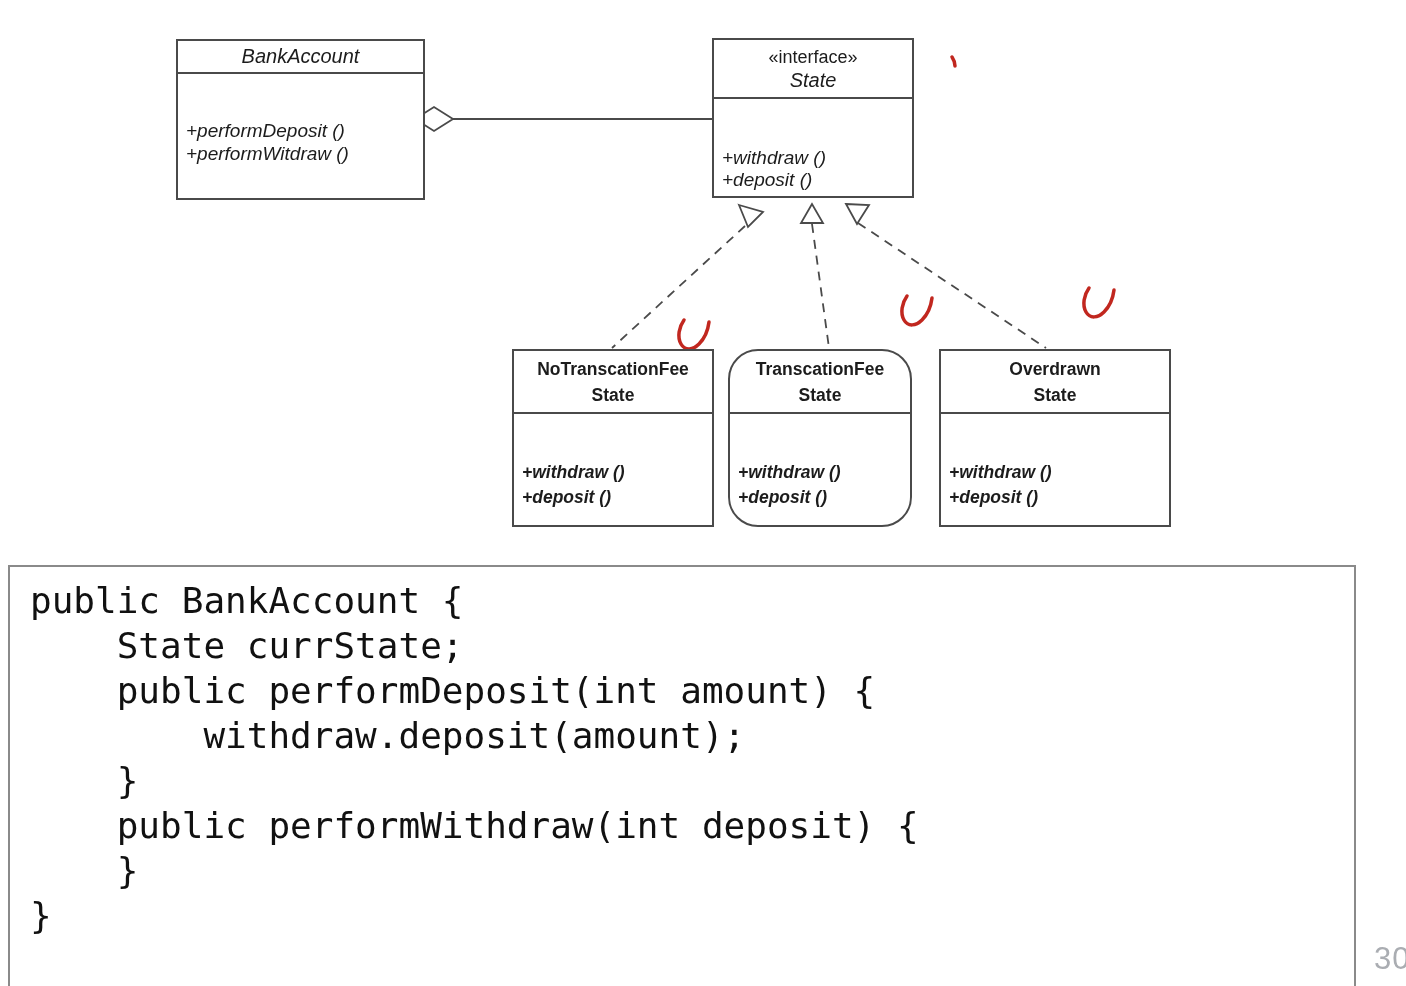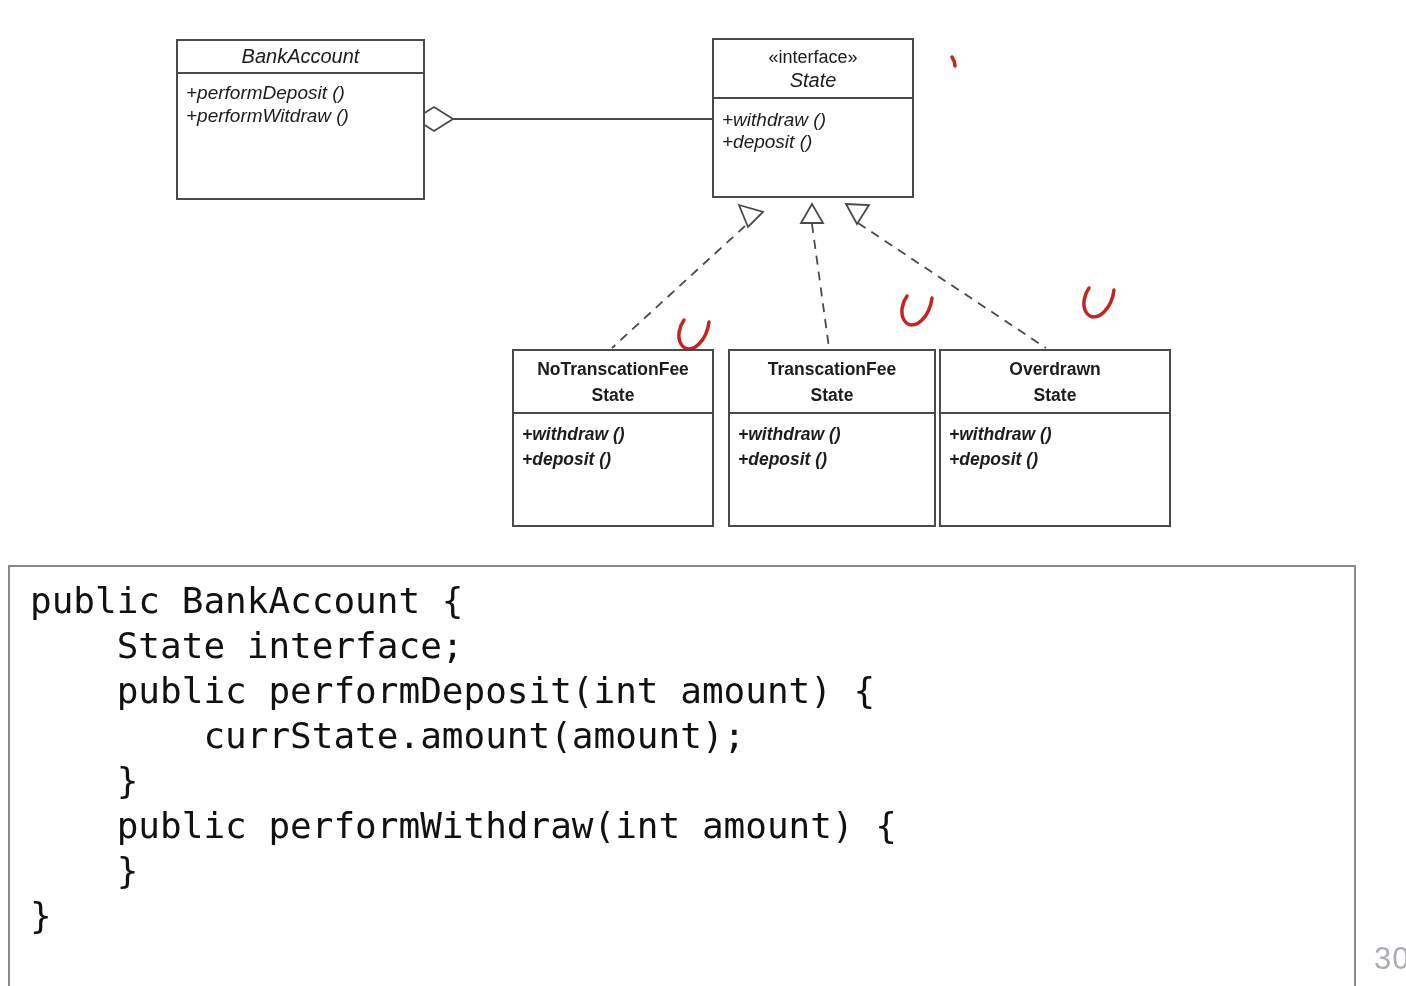--- a/index.html
+++ b/index.html
@@ -10,38 +10,38 @@
   svg.overlay{position:absolute;left:0;top:0;width:1406px;height:986px;pointer-events:none;}
 
   
   .uml-box{
     position:absolute;background:#fff;border:2px solid #4a4a4a;box-sizing:border-box;
   }
   .uml-title{
     border-bottom:2px solid #4a4a4a;text-align:center;
     display:flex;flex-direction:column;justify-content:center;box-sizing:border-box;
   }
-  .uml-methods{padding:7px 20px 0 8px;}
+  .uml-methods{padding:7px 20px 0 8px;margin-top:38px;}
   .method-line{font-style:italic;}
 
   #bank-account{left:176px;top:39px;width:249px;height:161px;}
   #bank-account .uml-title{height:33px;font-size:20px;font-style:italic;}
   #bank-account .uml-methods{font-size:19px;line-height:23px;}
 
   #state-interface{left:712px;top:38px;width:202px;height:160px;}
   #state-interface .uml-title{height:59px;font-size:18px;line-height:23px;}
   #state-interface .stereotype{font-style:normal;}
   #state-interface .iface-name{font-style:italic;font-size:20px;}
   #state-interface .uml-methods{font-size:19px;line-height:22px;padding-top:10px;}
 
   .sub-box{top:349px;height:178px;font-weight:bold;}
   .sub-box .uml-title{height:63px;font-size:17.5px;line-height:26px;}
   .sub-box .uml-methods{font-size:17.5px;line-height:25px;padding-top:8px;}
   #sub-0{left:512px;width:202px;}
-  #sub-1{left:728px;width:208px;}
+  #sub-1{left:728px;width:184px;border-radius:30px;}
   #sub-2{left:939px;width:232px;}
 
   
   #code-box{
     position:absolute;left:8px;top:565px;width:1348px;height:461px;
     border:2px solid #8a8a8a;border-bottom:none;box-sizing:border-box;
     background:#fff;padding:11px 0 0 20px;overflow:hidden;
   }
   .code-line{
     font-family:"DejaVu Sans Mono","Liberation Mono",monospace;
@@ -133,24 +133,24 @@
       <div>State</div>
     </div>
     <div class="uml-methods">
       <div class="method-line">+withdraw ()</div>
       <div class="method-line">+deposit ()</div>
     </div>
   </div>
 
   <div id="code-box">
     <div class="code-line">public BankAccount {</div>
-    <div class="code-line">    State interface;</div>
+    <div class="code-line">    State currState;</div>
     <div class="code-line">    public performDeposit(int amount) {</div>
-    <div class="code-line">        currState.amount(amount);</div>
+    <div class="code-line">        withdraw.deposit(amount);</div>
     <div class="code-line">    }</div>
-    <div class="code-line">    public performWithdraw(int amount) {</div>
+    <div class="code-line">    public performWithdraw(int deposit) {</div>
     <div class="code-line">    }</div>
     <div class="code-line">}</div>
   </div>
 
   <div id="page-number">30</div>
 
 </div>
 
 </body></html>

